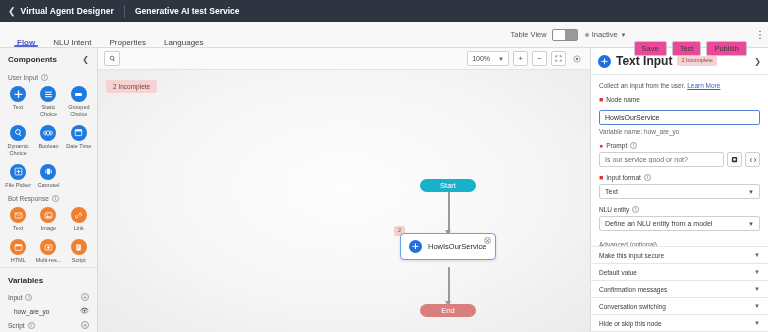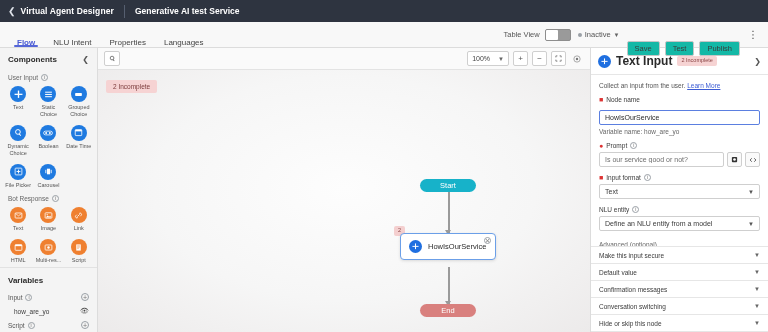--- a/index.html
+++ b/index.html
@@ -30,37 +30,37 @@
   .tab {
     font-size: 8px; color: #444; display: flex; align-items: center;
     padding: 0 9px; position: relative; cursor: pointer; white-space: nowrap;
   }
   .tab.active { color: #4a5bd4; font-weight: bold; }
   .tab.active::after {
     content: ""; position: absolute; left: 6px; right: 6px; bottom: 0;
     height: 2px; background: #5566d8; border-radius: 1px;
   }
   .tabbar-right {
-    margin-left: auto; display: flex; align-items: center; gap: 5px; padding-right: 7px;
+    margin-left: auto; display: flex; align-items: center; gap: 5px; padding-right: 0;
   }
   .tv-label { font-size: 7.5px; color: #555; }
   .toggle {
     width: 26px; height: 12px; border-radius: 2px; background: #9a9a9a;
     position: relative; cursor: pointer; border: 1px solid #8d8d8d;
   }
   .toggle .knob {
     position: absolute; left: 0; top: 0; width: 12px; height: 10px;
     background: #fff; border-radius: 1px;
   }
   .status-wrap { display: flex; align-items: center; gap: 3px; margin: 0 2px; cursor: pointer; }
   .status-dot { width: 4px; height: 4px; border-radius: 50%; background: #9aa0a6; }
   .status-text { font-size: 7.5px; color: #555; }
   .caret { font-size: 6px; color: #666; }
   .btn {
-    font-size: 7.5px; color: #3b3b3b; background: #14b8a6; border: 1px solid #c6c6c6;
+    font-size: 7.5px; color: #3b3b3b; background: #ec4899; border: 1px solid #c6c6c6;
     border-radius: 2px; padding: 3px 7px; cursor: pointer; line-height: 1; margin-top: 28px;
   }
   .kebab { font-size: 10px; color: #444; padding: 0 3px; cursor: pointer; letter-spacing: 0; }
 
   
   .body { flex: 1; display: flex; min-height: 0; }
 
   
   .left {
     width: 98px; background: #f4f4f4; border-right: 1px solid #dcdcdc;

